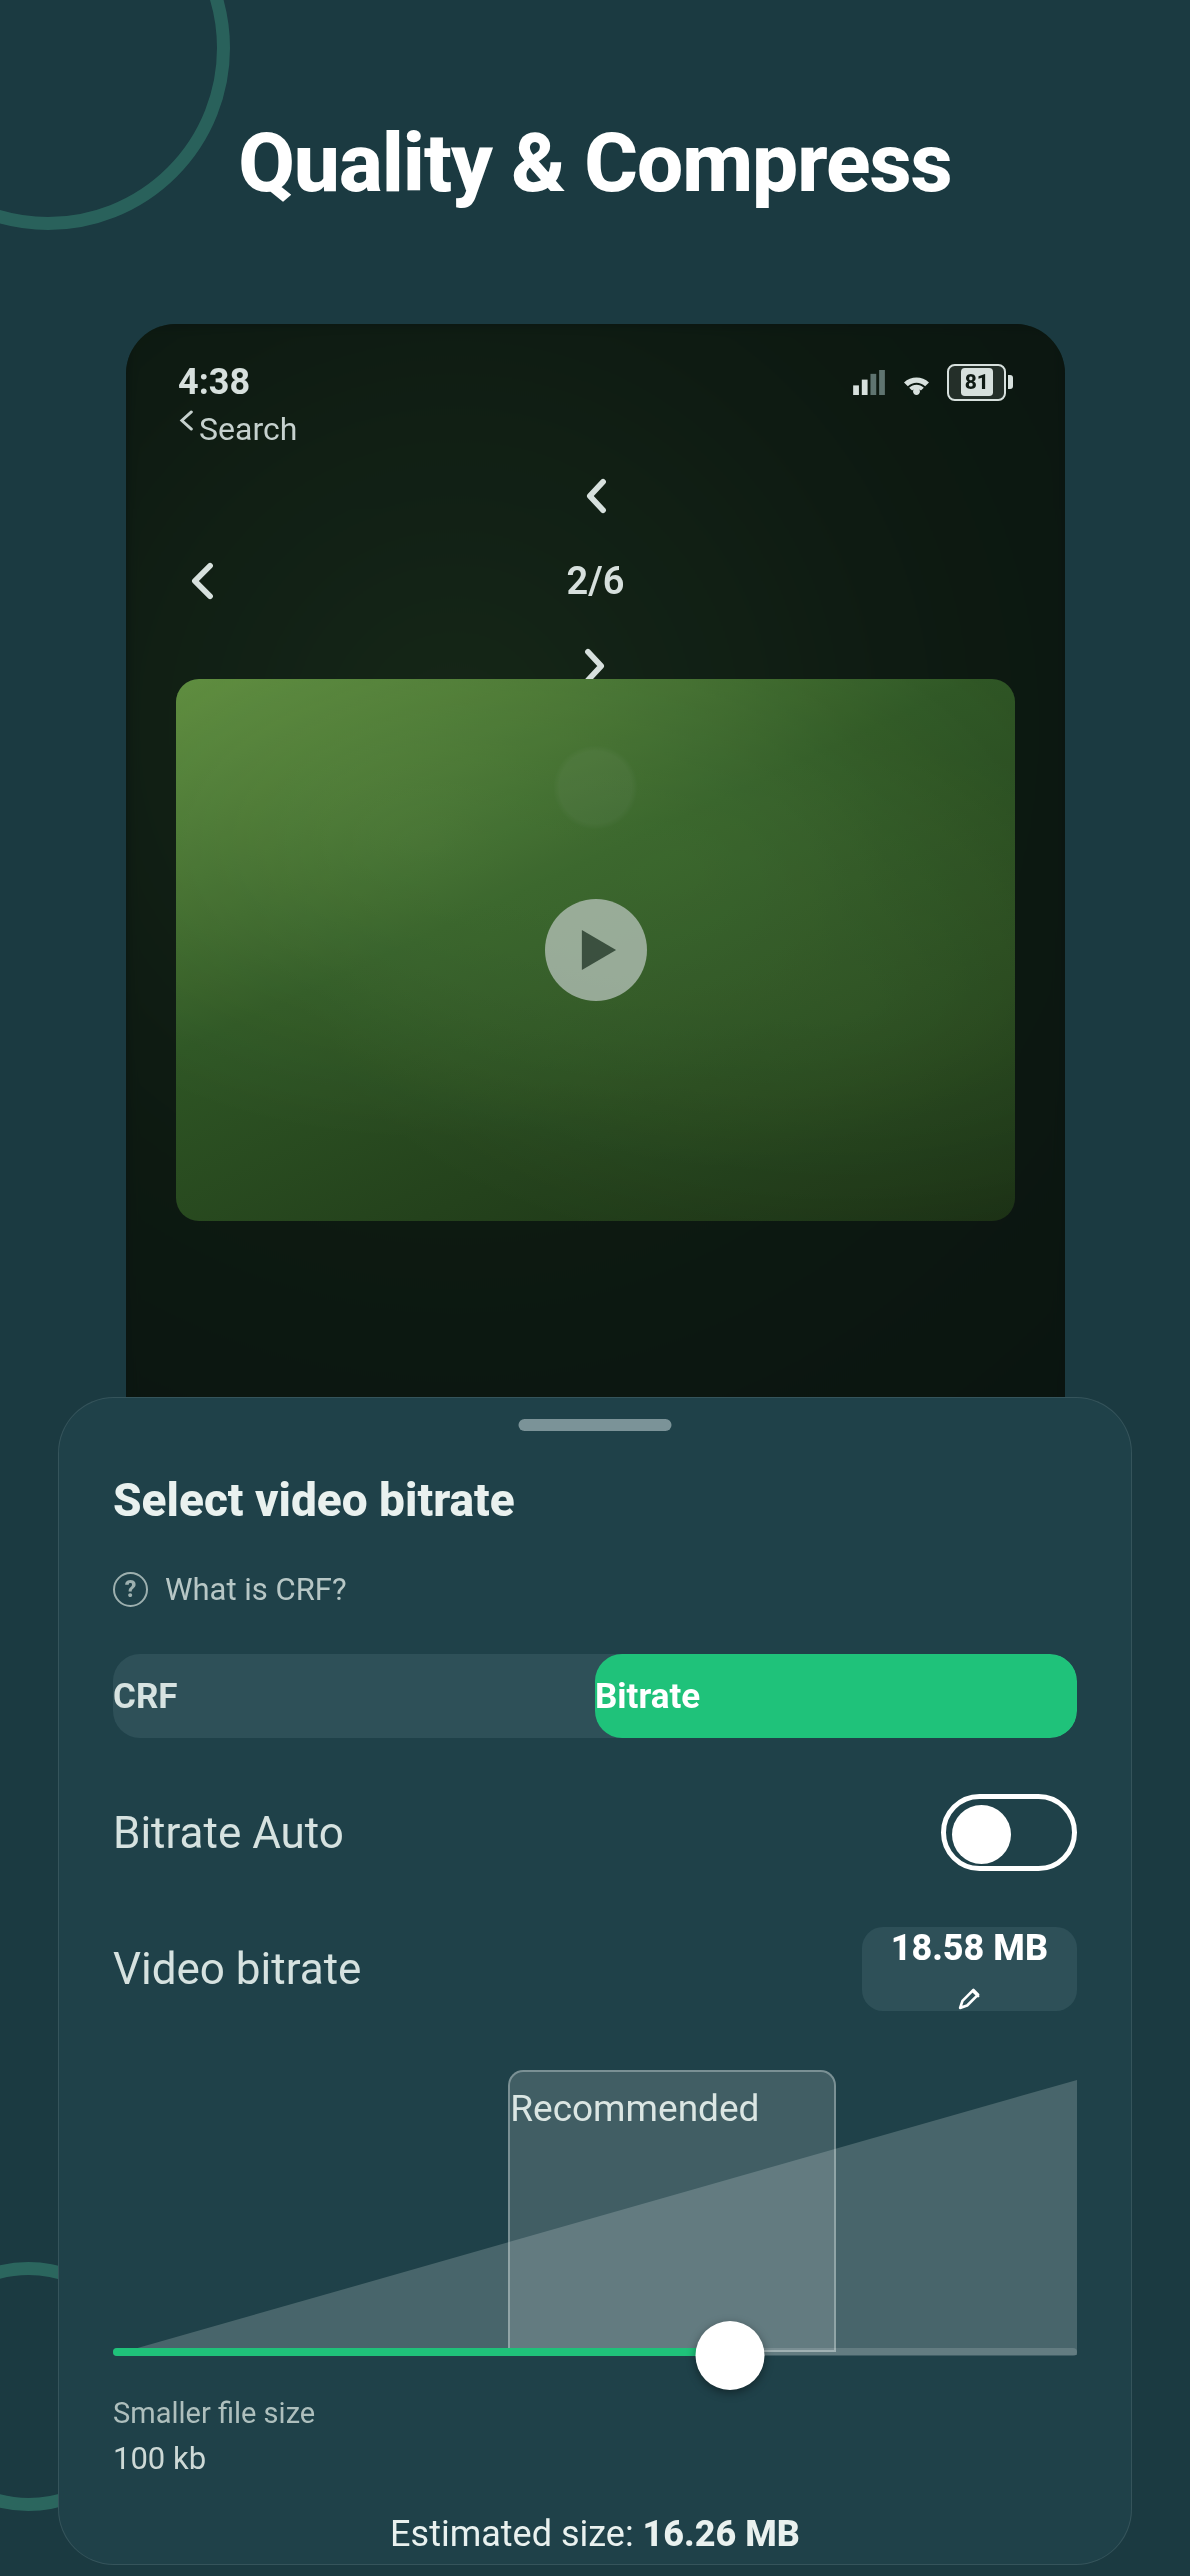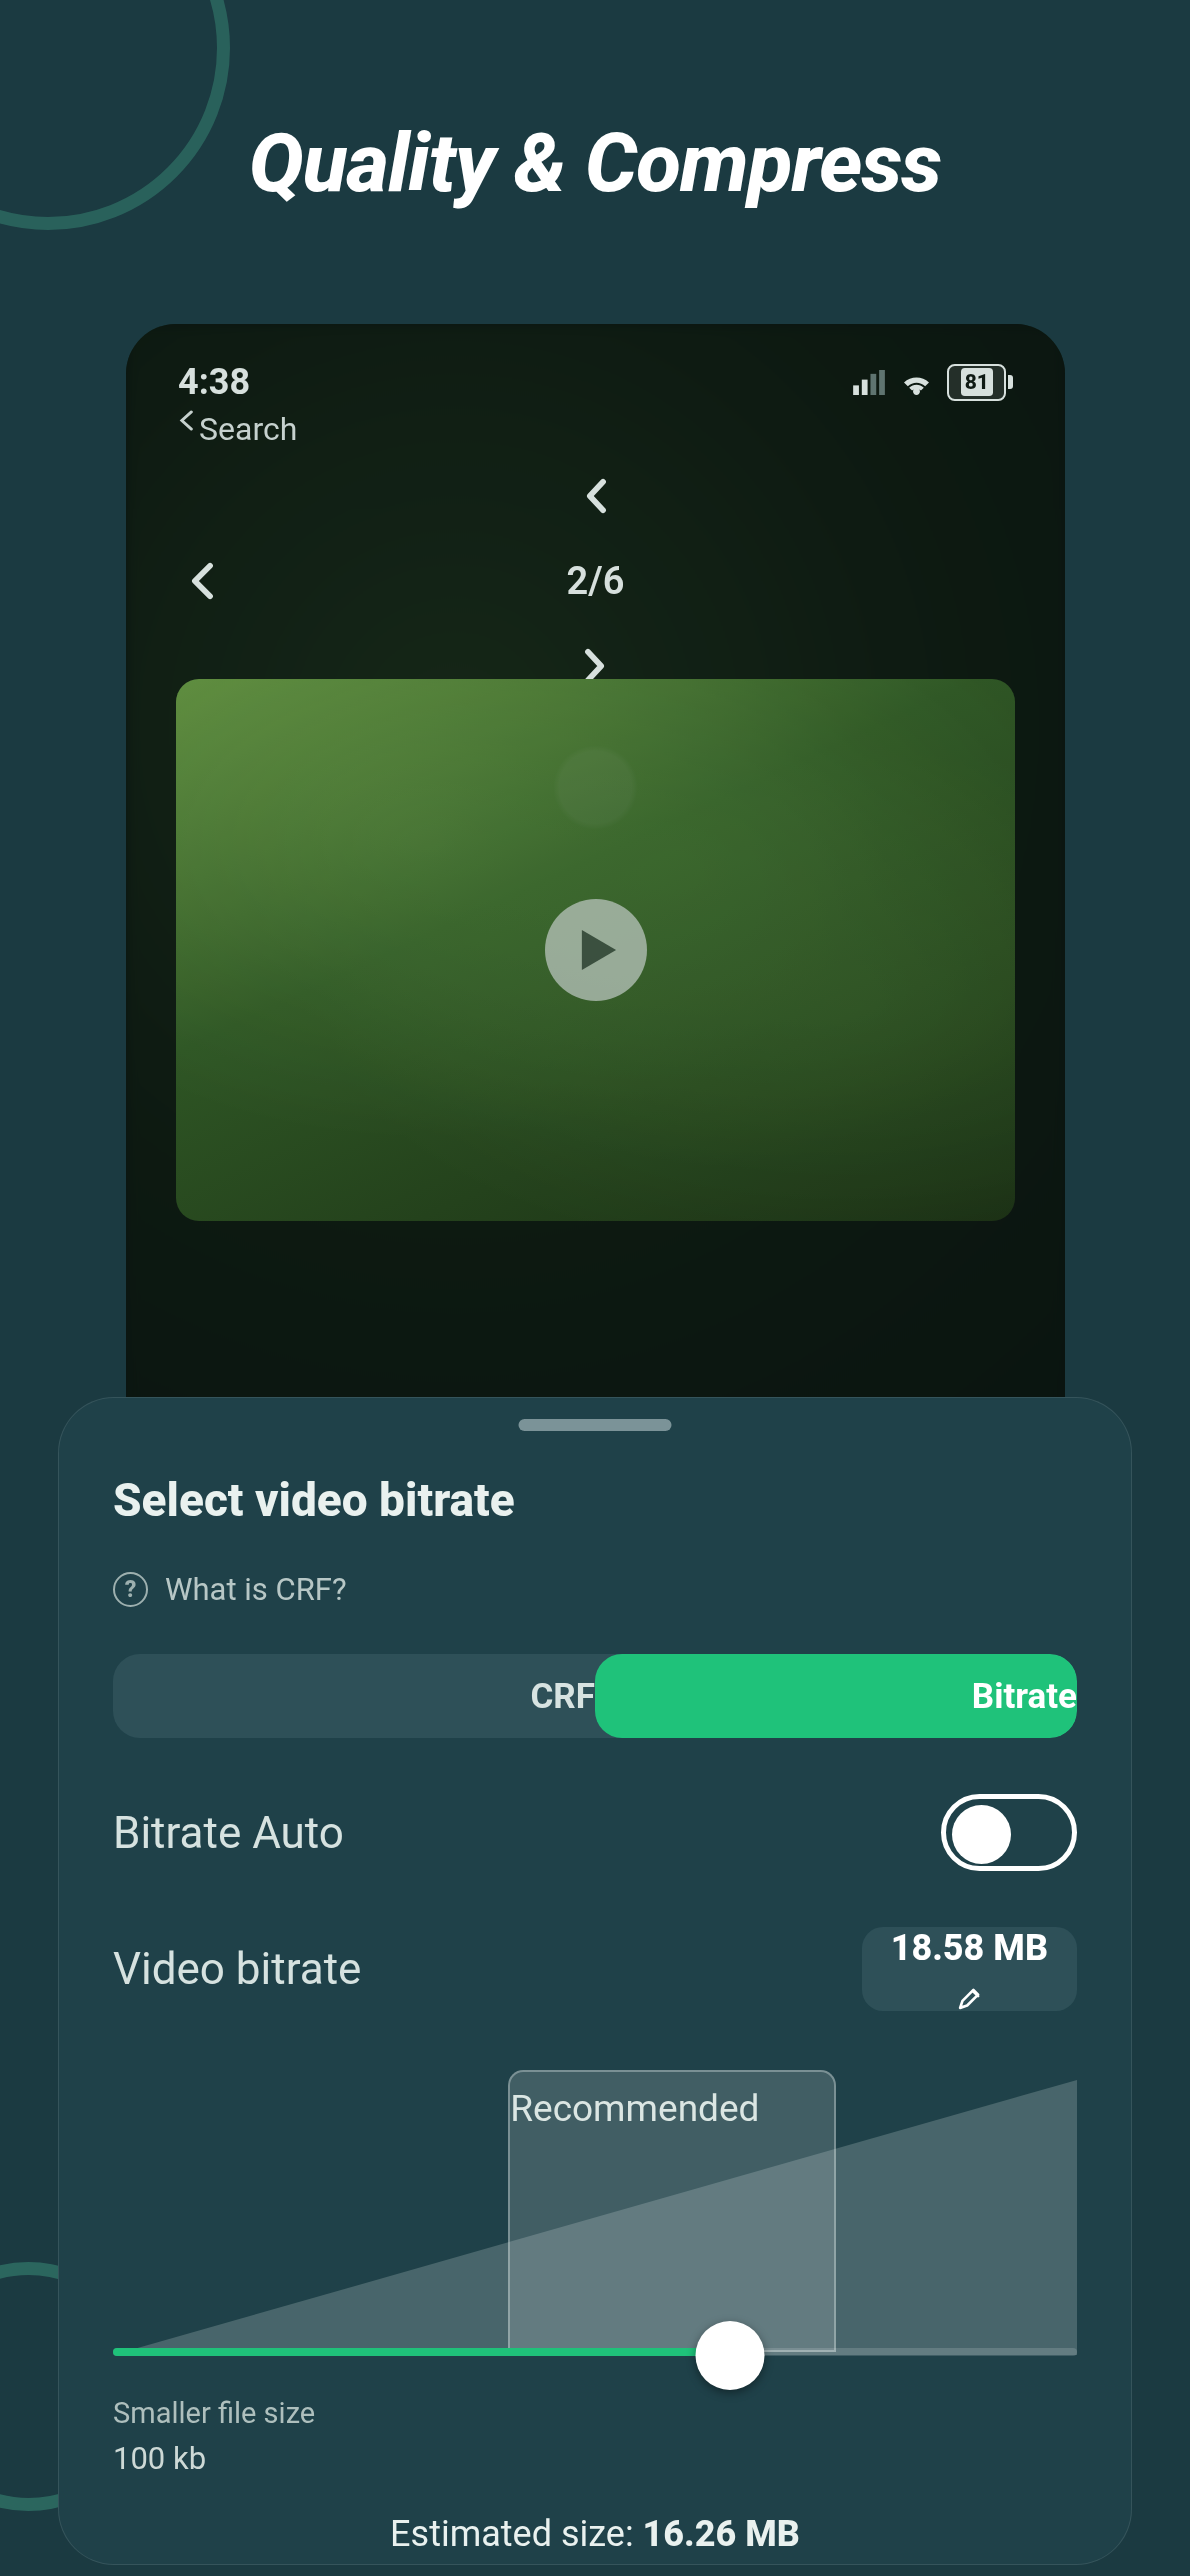--- a/index.html
+++ b/index.html
@@ -1,19 +1,19 @@
 <!DOCTYPE html>
 <html><head>
   <meta charset="utf-8">
   <style>
     * { margin:0; padding:0; box-sizing:border-box; font-family:-apple-system,BlinkMacSystemFont,"Segoe UI",Roboto,sans-serif; -webkit-font-smoothing:antialiased; }
     html,body { width:1190px; height:2576px; background:#1b3a41; overflow:hidden; position:relative; }
     .deco1 { position:absolute; top:-134px; left:-134px; width:364px; height:364px; border:13.4px solid #2d6b62; border-radius:50%; opacity:.8; }
     .deco2 { position:absolute; top:2262px; left:-96px; width:249px; height:249px; border:13.4px solid #2d6b62; border-radius:50%; opacity:.9; }
-    .hero { position:absolute; top:115px; width:100%; text-align:center; color:#fff; font-size:82px; font-weight:800; letter-spacing:-1px;font-style:italic; }
+    .hero { position:absolute; top:115px; width:100%; text-align:center; color:#fff; font-size:82px; font-weight:800; letter-spacing:-1px; }
     
     .phone { position:absolute; top:324px; left:126px; width:939px; height:1342px; border-radius:50px; overflow:hidden; background:#0f1a14; }
     .phone::before{ content:""; position:absolute; inset:0; background:radial-gradient(circle at 35% 30%, #395d2c 0%, #1d3018 45%, #0c150d 100%); filter:blur(5.8px); opacity:.65; }
     .dim { position:absolute; inset:0; background:rgba(5,15,15,.55); }
     .statusbar{ position:absolute; top:29px; left:0; right:0; height:58px; display:flex; align-items:center; justify-content:space-between; padding:0 52px; color:#d7e0dd; }
     .clock { font-size:36px; font-weight:700; }
     .sysicons{ display:flex; align-items:center; gap:13.4px; }
     .sysicons svg { display:block; }
     .batt { display:flex; align-items:center; gap:0; }
     .battbox{ border:2.9px solid #d7e0dd; border-radius:7.7px; width:59px; height:37px; display:flex; align-items:center; justify-content:center; background:rgba(255,255,255,.1); }
@@ -33,21 +33,21 @@
         radial-gradient(ellipse at 80% 60%, rgba(50,90,35,.8), transparent 55%); mix-blend-mode:screen; opacity:.3; }
     .play { position:absolute; top:50%; left:50%; transform:translate(-50%,-50%); width:102px; height:102px; border-radius:50%; background:rgba(180,190,185,.75); display:flex; align-items:center; justify-content:center; }
     .play svg{ margin-left:7.7px; }
     
     .sheet { position:absolute; top:1397px; left:58px; right:58px; bottom:11.5px; background:#1f4149; border:1.9px solid rgba(255,255,255,.10); border-radius:56px; padding:56px 54px 38px; color:#e9f1ef; }
     .grab { position:absolute; top:21px; left:50%; transform:translateX(-50%); width:153px; height:11.5px; background:#7b9398; border-radius:9.6px; }
     .sheet h2 { font-size:46px; font-weight:800; margin-top:19px; }
     .help { display:flex; align-items:center; gap:17px; margin-top:44px; color:#b7c7c6; font-size:31px; }
     .help .qicon{ width:35px; height:35px; border:2.9px solid #9db0af; border-radius:50%; display:flex; align-items:center; justify-content:center; font-size:23px; font-weight:800; color:#9db0af; }
     .seg { display:flex; margin-top:46px; background:#2e5058; border-radius:27px; height:84px; overflow:hidden; }
-    .seg > div { flex:1; display:flex; align-items:center; justify-content:flex-end; font-size:35px; font-weight:700; color:#d7e3e1; }
+    .seg > div { flex:1; display:flex; align-items:center; justify-content:flex-start; font-size:35px; font-weight:700; color:#d7e3e1; }
     .seg .active { background:#1fc27a; color:#fff; border-radius:27px; }
     .row { display:flex; align-items:center; justify-content:space-between; margin-top:56px; }
     .rowlabel{ font-size:44px; color:#d6e2e0; }
     .toggle { width:136px; height:77px; border:5.8px solid #fff; border-radius:77px; background:transparent; position:relative; }
     .toggle .knob{ position:absolute; top:5.8px; left:5.8px; width:59px; height:59px; background:#fff; border-radius:50%; }
     .pill { background:#2e5058; border-radius:21px; height:84px; display:flex; align-items:center; gap:17px; padding:0 29px;flex-direction:column; }
     .pill .val{ font-size:36px; font-weight:800; color:#fff; }
     .curve { position:relative; margin-top:59px; height:297px; }
     .curve svg{ position:absolute; inset:0; }
     .recbox { position:absolute; left:41%; width:34%; top:0; bottom:15.3px; border:2.9px solid rgba(230,240,238,.35); border-radius:15.3px 15.3px 0 0; background:rgba(220,230,228,.18); }

